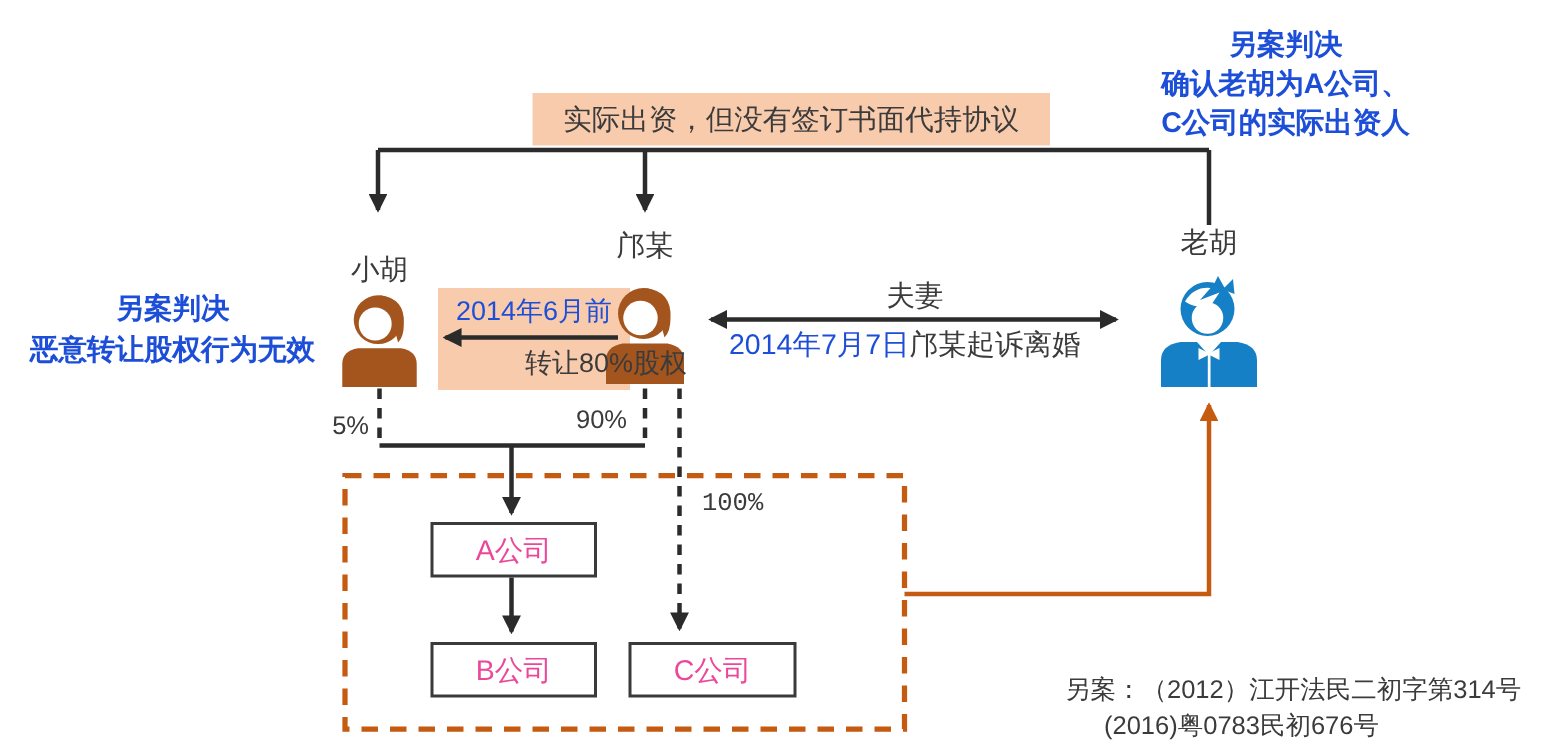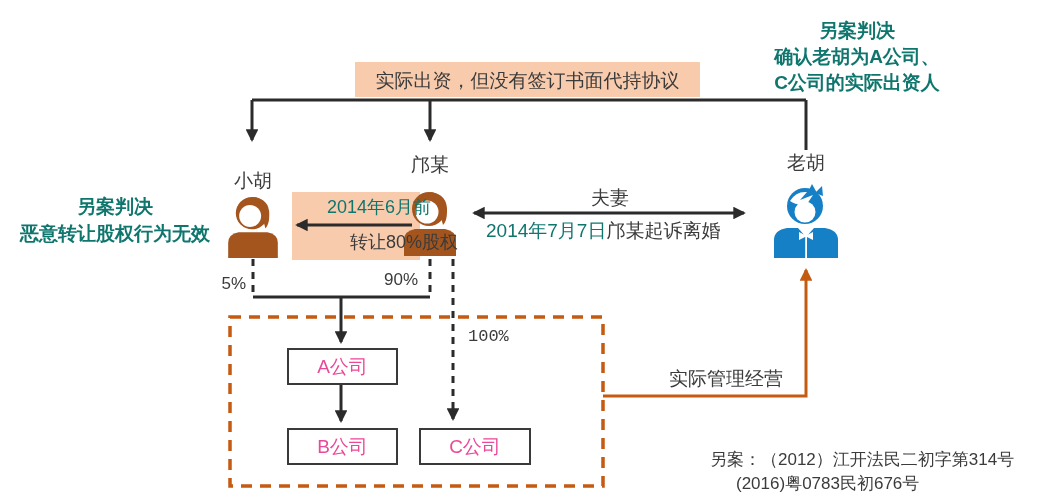--- a/index.html
+++ b/index.html
@@ -3,21 +3,21 @@
 <meta charset="utf-8">
 <style>
   html,body{margin:0;padding:0;background:#fff;}
   #canvas{
     position:relative;width:1040px;height:499px;background:#ffffff;overflow:hidden;
     font-family:"Liberation Sans","DejaVu Sans",sans-serif;color:#3b3b3b;
   }
   .abs{position:absolute;white-space:nowrap;}
   .z1{z-index:1}.z3{z-index:3}
   .peach{background:#F8CBAD;}
-  .orange{color:#0f766e;}
+  .orange{color:#1d4ed8;}
   .bold{font-weight:bold;}
   .ctr{text-align:center;}
   .t19{font-size:19px;line-height:24px;}
   .t18{font-size:18px;line-height:23px;}
   .t17{font-size:17px;line-height:21px;}
   svg.wires{position:absolute;left:0;top:0;z-index:2;}
   .ln{stroke:#2b2b2b;stroke-width:3;fill:none;}
   .dash{stroke-dasharray:7 6;}
   .orect{stroke:#C55A11;stroke-width:3.5;fill:none;stroke-dasharray:11 8;}
   .oln{stroke:#C55A11;stroke-width:3;fill:none;}
@@ -94,36 +94,35 @@
 
   <div class="abs z3 t19 ctr orange bold" style="left:2px;top:193px;width:226px;line-height:27px;">
     <div>另案判决</div>
     <div>恶意转让股权行为无效</div>
   </div>
 
   <div class="abs z3 t19 ctr" style="left:223px;top:169px;width:60px;">小胡</div>
   <div class="abs z3 t19 ctr" style="left:400px;top:153px;width:60px;">邝某</div>
   <div class="abs z3 t19 ctr" style="left:776px;top:151px;width:60px;">老胡</div>
 
-  <div class="abs z3 t18 ctr orange" style="left:292px;top:196px;width:128px;padding-left:23px;">2014年6月前</div>
+  <div class="abs z3 t18 ctr orange" style="left:292px;top:196px;width:128px;">2014年6月前</div>
   <div class="abs z3 t18 ctr" style="left:292px;top:231px;width:128px;margin-left:48px;">转让80%股权</div>
 
   <div class="abs z3 t19 ctr" style="left:560px;top:186px;width:100px;">夫妻</div>
   <div class="abs z3 t19" style="left:486px;top:219px;">
     <span class="orange">2014年7月7日</span><span>邝某起诉离婚</span>
   </div>
 
   <div class="abs z3 t17" style="left:210px;top:273px;width:36px;text-align:right;">5%</div>
   <div class="abs z3 t17" style="left:380px;top:269px;width:38px;text-align:right;">90%</div>
   <div class="abs z3 t17" style="left:468px;top:326px;font-family:Liberation Mono, monospace;">100%</div>
 
   <div class="company" style="left:287px;top:348px;width:107px;height:33px;">A公司</div>
   <div class="company" style="left:419px;top:428px;width:108px;height:33px;">C公司</div>
   <div class="company" style="left:287px;top:428px;width:107px;height:33px;">B公司</div>
 
-  <div class="abs z3 t19 ctr" style="left:650px;top:367px;width:152px;">实际管理经营</div>
 
   <div class="abs z3 t17" style="left:710px;top:448px;line-height:24px;">
     <div>另案：（2012）江开法民二初字第314号</div>
     <div style="padding-left:26px;">(2016)粤0783民初676号</div>
   </div>
 
 </div>
 
 </body></html>

